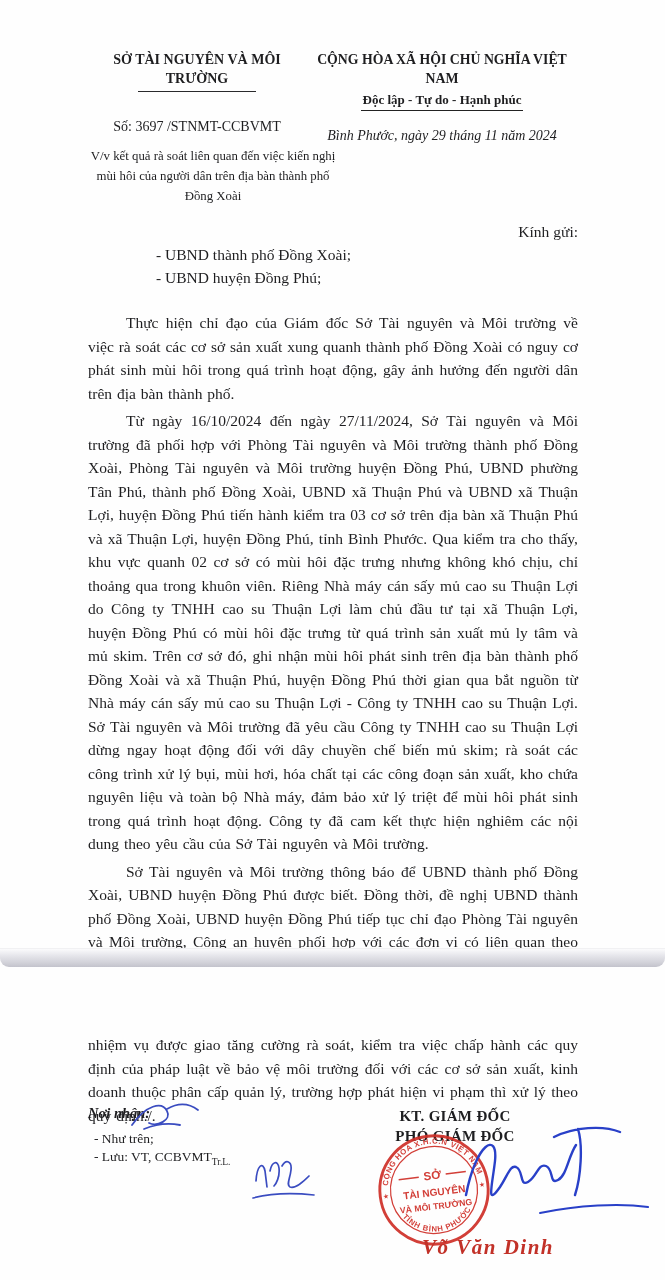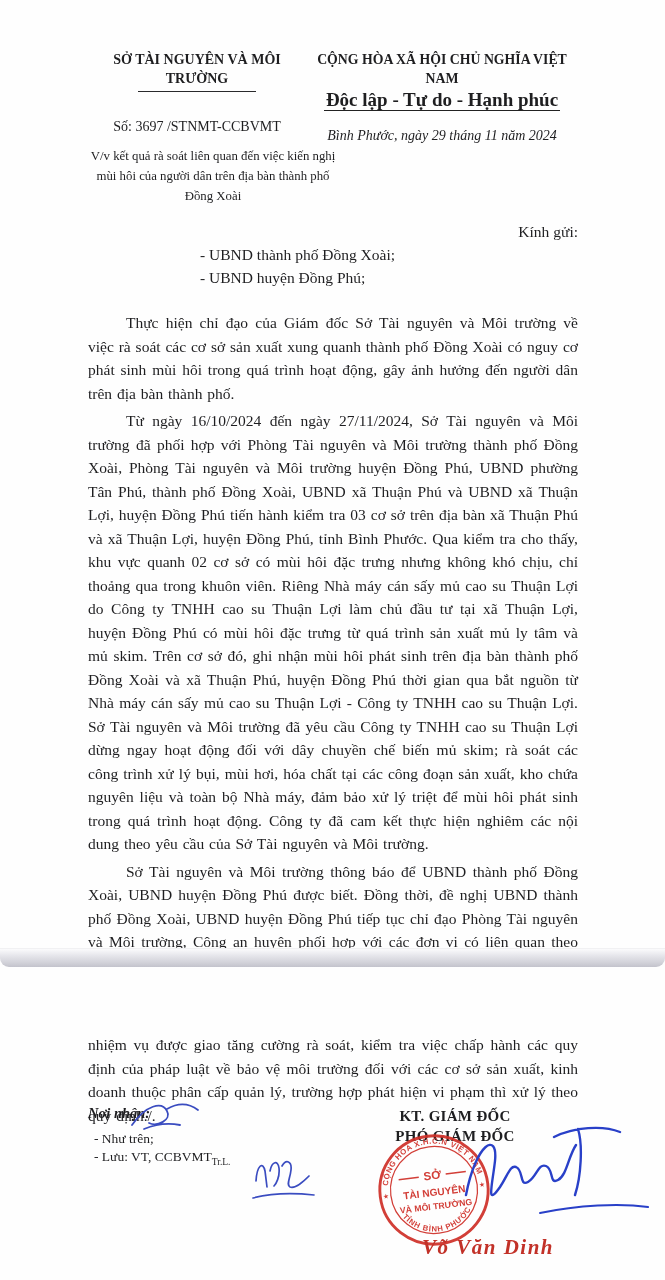--- a/index.html
+++ b/index.html
@@ -23,28 +23,28 @@
   
   .header{display:flex;}
   .col-left{width:218px;text-align:center;}
   .col-right{width:272px;text-align:center;}
   .hl1{font-size:13.5px;line-height:19px;}
   .hl2{font-size:14px;font-weight:bold;line-height:19px;}
   .short-underline{width:118px;height:1px;background:#2a2a2c;margin:3px auto 0;}
   .doc-num{font-size:14px;margin-top:27px;}
   .subject{font-size:12.8px;line-height:20px;width:250px;margin:11px auto 0;}
   .rl1{font-size:13.8px;font-weight:bold;line-height:19px;}
-  .rl2{display:inline-block;font-size:19px;font-weight:bold;line-height:18px;
+  .rl2{display:inline-block;font-size:13px;font-weight:bold;line-height:18px;
        border-bottom:1.5px solid #222;padding:0 2px 1px;margin-top:3px;}
   .date{font-style:italic;font-size:14px;margin-top:17px;}
 
   
   .salutation{margin-top:14px;font-size:15.5px;line-height:23px;}
   .kinh-gui{margin-left:76px;text-align:right;}
-  .recipients{margin-left:112px;}
+  .recipients{margin-left:68px;}
 
   
   .body-p{
     margin:4px 0 0 0;text-align:justify;text-indent:38px;
     font-size:15.5px;line-height:23.5px;word-spacing:1px;
   }
   .body-p.first{margin-top:22px;}
   .body-p.no-indent{text-indent:0;}
   .page2 .body-p{position:absolute;left:88px;width:490px;top:62px;}
 

